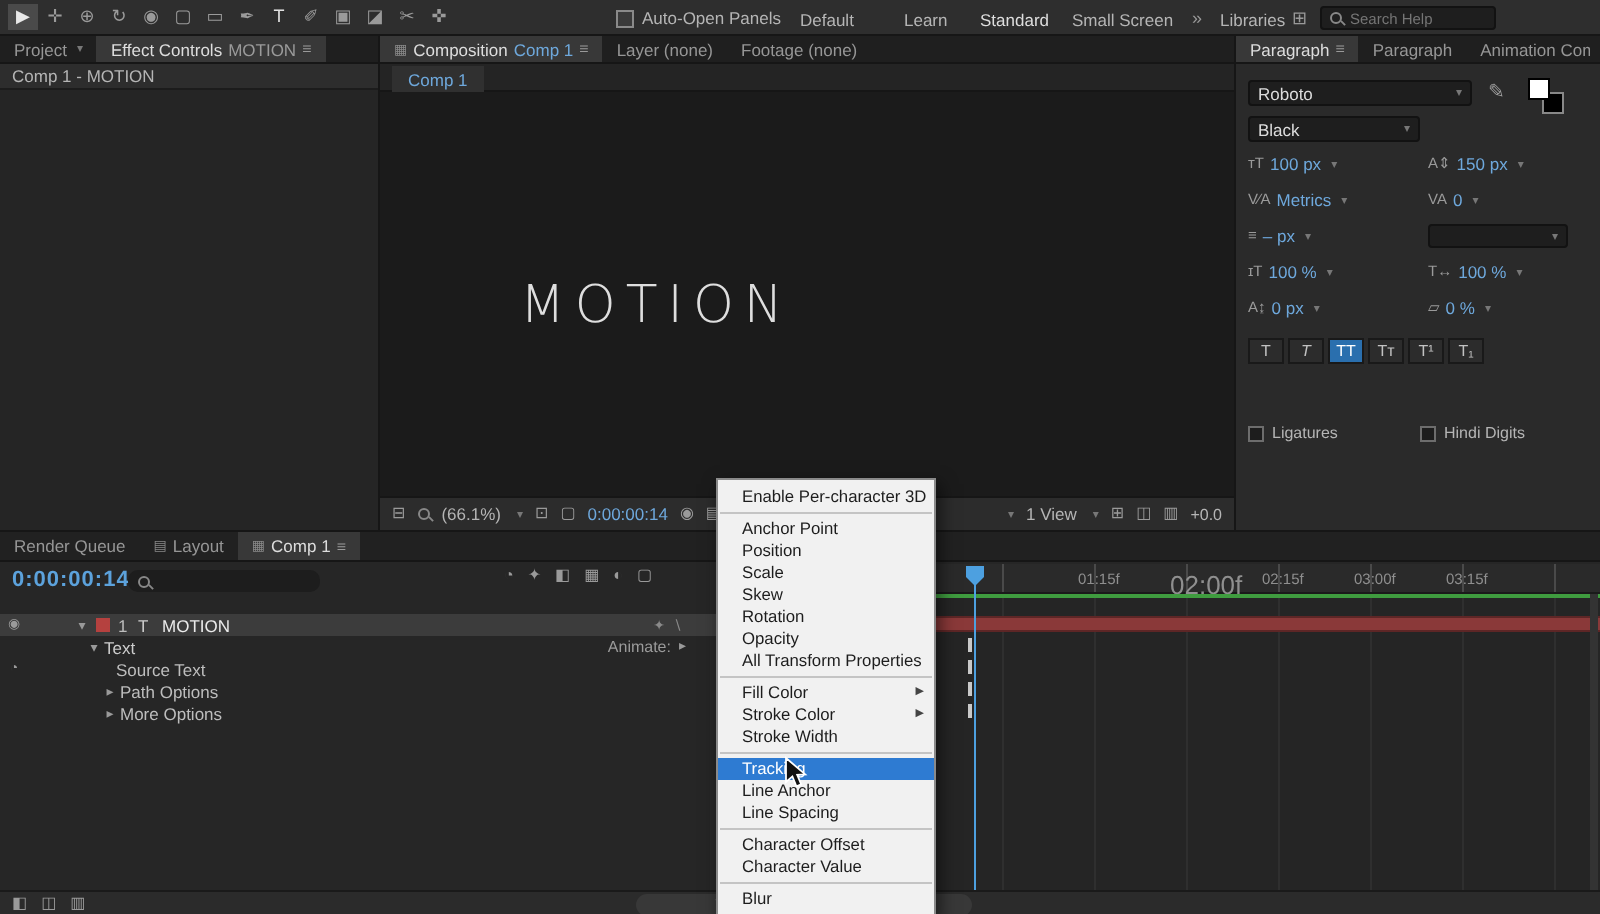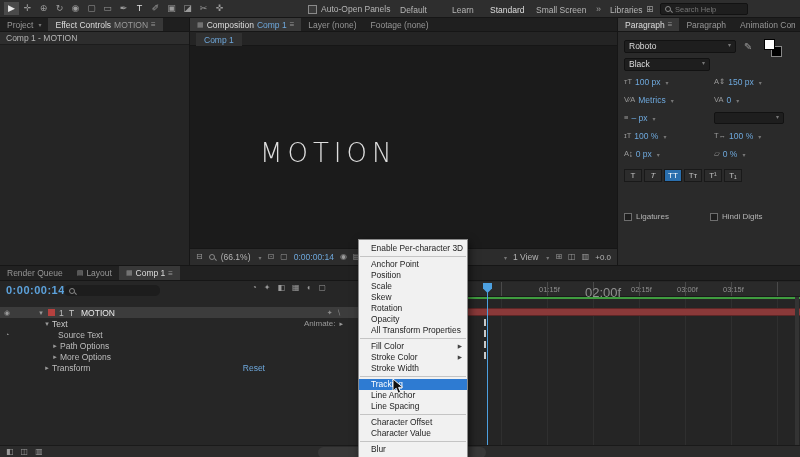--- a/index.html
+++ b/index.html
@@ -6,21 +6,21 @@
   html,body{background:#000}
   #app{position:relative;width:800px;height:457px;background:#232323;
        font-family:"Liberation Sans","DejaVu Sans",sans-serif;color:#c8c8c8;
        font-size:9px;overflow:hidden}
   .abs{position:absolute}
   .row{display:flex;align-items:center}
   .ico{color:#9a9a9a;font-size:9px;line-height:1;display:inline-block}
   .val{color:#6ea8dc;font-size:8.5px}
   .caret{color:#777;font-size:6px;margin-left:2px}
   .dd{background:#1e1e1e;border:1px solid #121212;border-radius:2px;display:flex;
-      align-items:flex-start;justify-content:space-between;padding:0 4px;color:#ddd;
+      align-items:center;justify-content:space-between;padding:0 4px;color:#ddd;
       font-size:8.5px;height:13px}
   .tabbar{position:absolute;left:0;right:0;top:0;height:14px;background:#1f1f1f;
       display:flex;align-items:stretch;border-bottom:1px solid #161616}
   .tab{display:flex;align-items:center;gap:3px;padding:0 7px;font-size:8.5px;
       color:#969696;white-space:nowrap}
   .tab.active{background:#383838;color:#ddd}
   .panel{position:absolute;background:#282828}
   .mag{display:inline-block;width:6px;height:6px;border:1px solid #888;
       border-radius:50%;position:relative}
   .mag::after{content:"";position:absolute;width:3px;height:1px;background:#888;
@@ -314,27 +314,20 @@
     <div class="tl-row" style="top:74px">
       <span style="width:50px"></span>
       <span class="twirl">▸</span>
       <span style="color:#bdbdbd">Path Options</span>
     </div>
     <div class="tl-row" style="top:85px">
       <span style="width:50px"></span>
       <span class="twirl">▸</span>
       <span style="color:#bdbdbd">More Options</span>
     </div>
-    <div class="tl-row" style="top:96px">
-      <span style="width:42px"></span>
-      <span class="twirl">▸</span>
-      <span style="color:#bdbdbd">Transform</span>
-      <span style="flex:1"></span>
-      <span class="val" style="margin-right:190px">Reset</span>
-    </div>
 
     <span class="kf" style="left:484px;top:53px"></span>
     <span class="kf" style="left:484px;top:64px"></span>
     <span class="kf" style="left:484px;top:75px"></span>
     <span class="kf" style="left:484px;top:86px"></span>
 
     <div class="abs" style="left:487px;top:17px;width:1px;height:162px;background:#4da0e0;z-index:5"></div>
     <div class="abs" style="left:483px;top:17px;width:9px;height:10px;background:#4da0e0;z-index:6;clip-path:polygon(0 0,100% 0,100% 55%,50% 100%,0 55%)"></div>
 
     <div class="abs" style="left:795px;top:31px;width:4px;height:148px;background:#333"></div>

